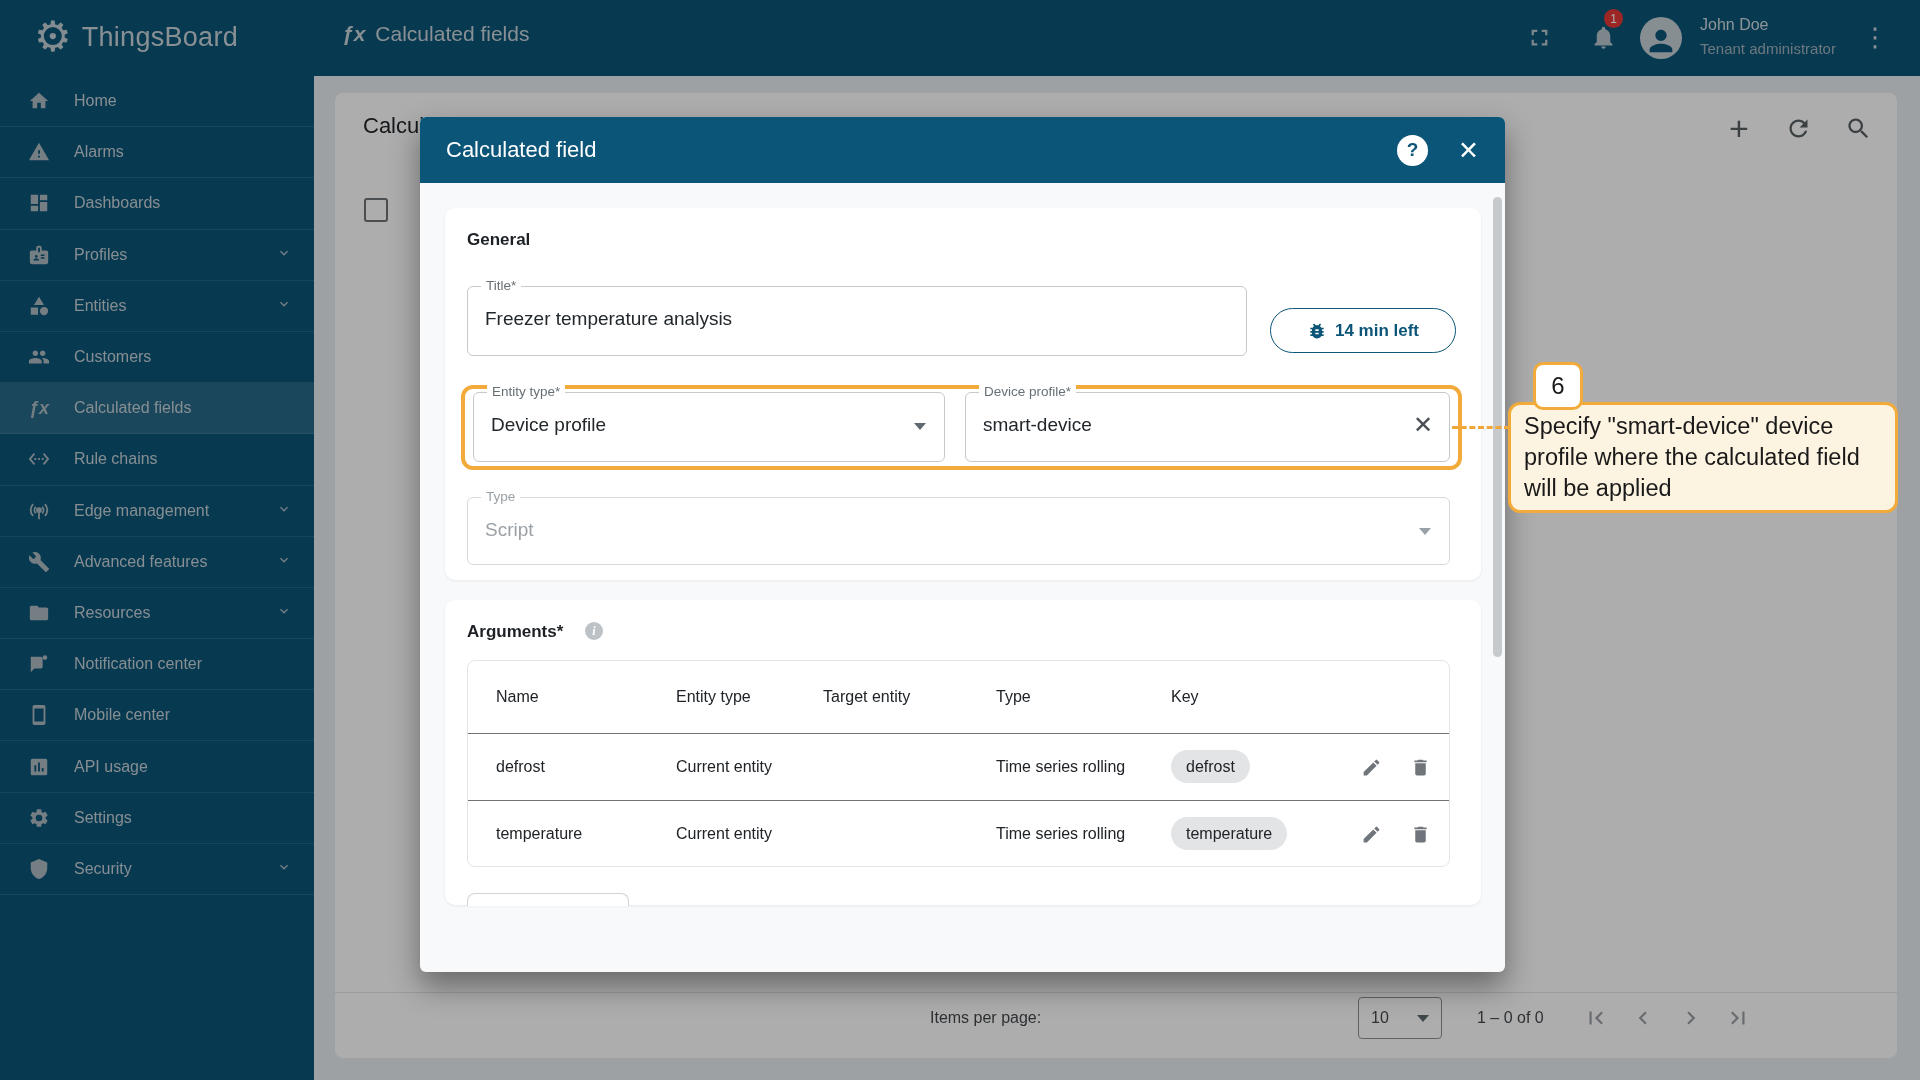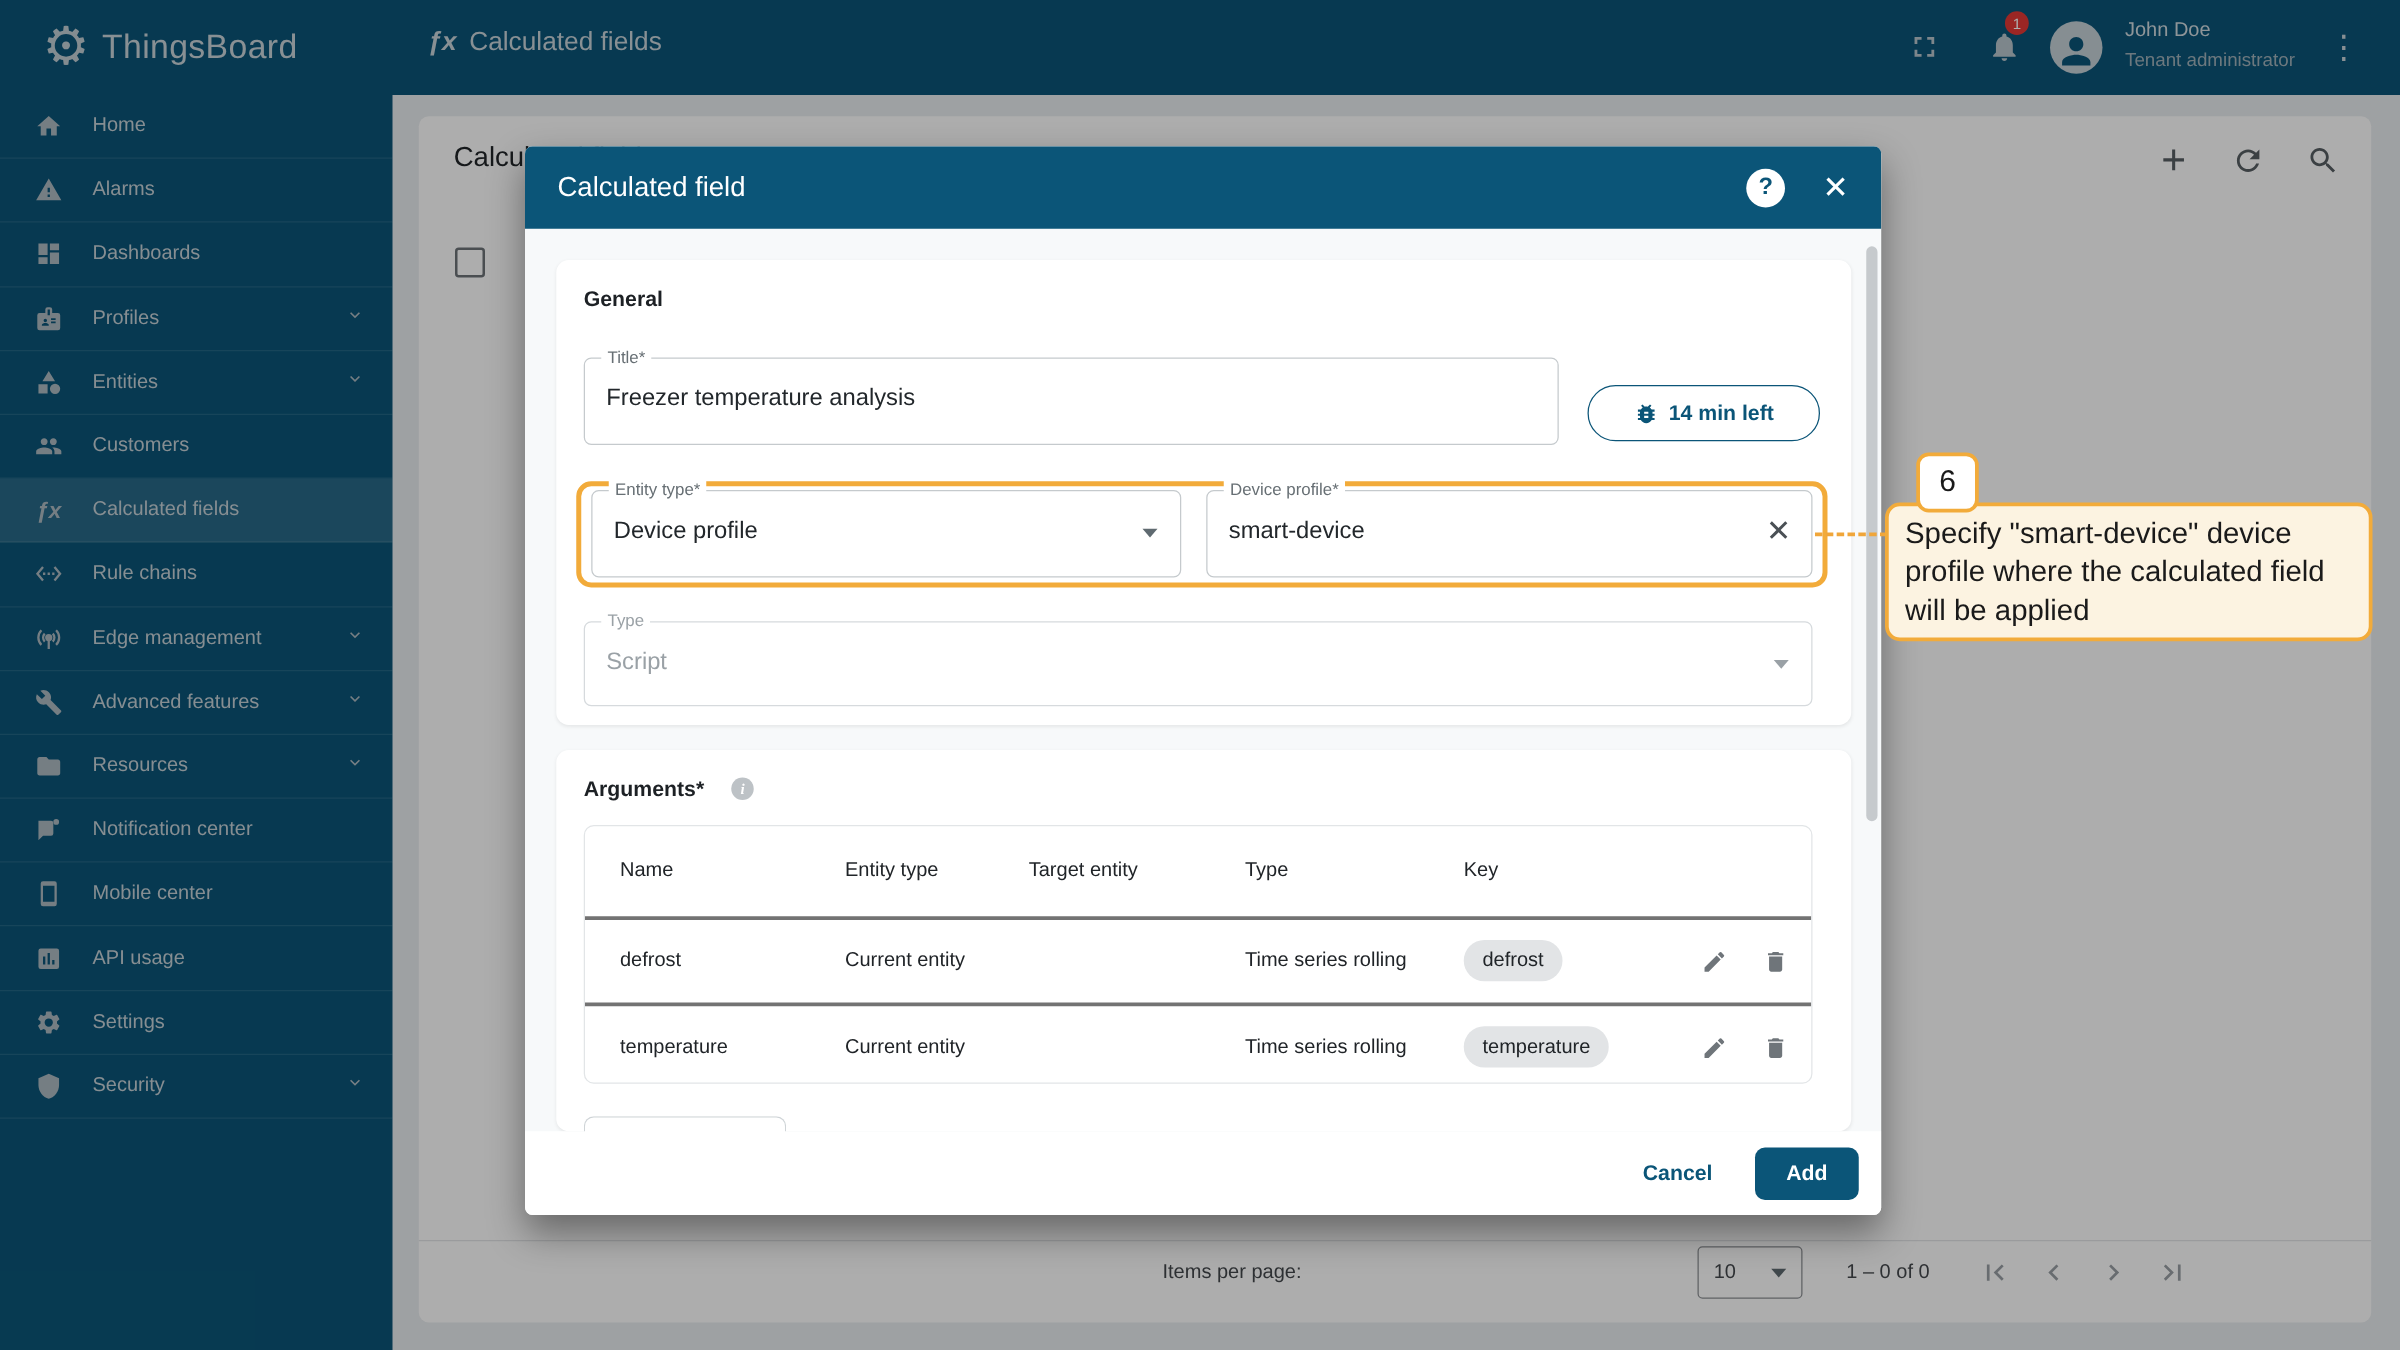--- a/index.html
+++ b/index.html
@@ -73,21 +73,21 @@
     display:flex;align-items:center;justify-content:center;gap:8px;color:#0b5578;font-size:17px;font-weight:600;box-sizing:border-box;}
   .chip-debug svg{width:20px;height:20px;}
   .ring{position:absolute;left:16px;top:177px;width:1001px;height:85px;border:4px solid #f2ab3a;border-radius:12px;
     box-sizing:border-box;pointer-events:none;}
   .info-ic{position:absolute;left:140px;top:22px;width:18px;height:18px;border-radius:50%;background:#bdc2c6;color:#fff;
     font-size:12px;font-weight:700;display:flex;align-items:center;justify-content:center;font-family:"Liberation Serif",serif;font-style:italic;}
   .args-table{position:absolute;left:22px;top:60px;width:983px;height:207px;border:1px solid #e2e5e7;border-radius:8px;box-sizing:border-box;overflow:hidden;}
   .args-row{display:grid;grid-template-columns:180px 147px 173px 175px 190px 1fr;align-items:center;
     padding-left:28px;padding-right:18px;height:66px;font-size:16px;color:#202428;}
   .args-row.hdr{height:72px;font-weight:500;}
-  .args-row + .args-row{border-top:3px solid #737373;}
+  .args-row + .args-row{border-top:1px solid #737373;}
   .kchip{background:#e2e4e6;border-radius:17px;padding:8px 15px;width:fit-content;font-size:16px;}
   .acts{justify-self:end;display:flex;gap:28px;color:#6f757a;}
   .acts svg{width:21px;height:21px;}
   .partial-btn{position:absolute;left:22px;top:293px;width:160px;height:12px;border:1px solid #cfd4d7;border-bottom:none;
     border-radius:8px 8px 0 0;background:#fff;}
   .dlg-foot{position:absolute;left:0;bottom:0;width:100%;height:67px;background:#fff;display:flex;align-items:center;
     justify-content:flex-end;gap:34px;box-sizing:border-box;padding-right:18px;}
   .btn-cancel{color:#0b5578;font-size:17px;font-weight:600;}
   .btn-add{background:#0b5578;color:#fff;font-size:17px;font-weight:600;border-radius:8px;padding:11px 25px;}
   .dlg-scroll{position:absolute;right:3px;top:80px;width:9px;height:460px;background:#c6cacd;border-radius:5px;}
@@ -407,24 +407,20 @@
               </svg>
             <svg viewBox="0 0 24 24" fill="currentColor">
                 <path d="M6 19c0 1.1.9 2 2 2h8c1.1 0 2-.9 2-2V7H6v12zM19 4h-3.5l-1-1h-5l-1 1H5v2h14V4z"></path>
               </svg>
           </span>
         </div>
       </div>
       <div class="partial-btn"></div>
     </div>
 
-    <div class="dlg-foot">
-      <span class="btn-cancel">Cancel</span>
-      <span class="btn-add">Add</span>
-    </div>
 
     <div class="dlg-scroll"></div>
   </div>
 
   <div class="connector"></div>
   <div class="step-box">6</div>
   <div class="callout">Specify "smart-device" device profile where the calculated field will be applied</div>
 
 </div>
 

